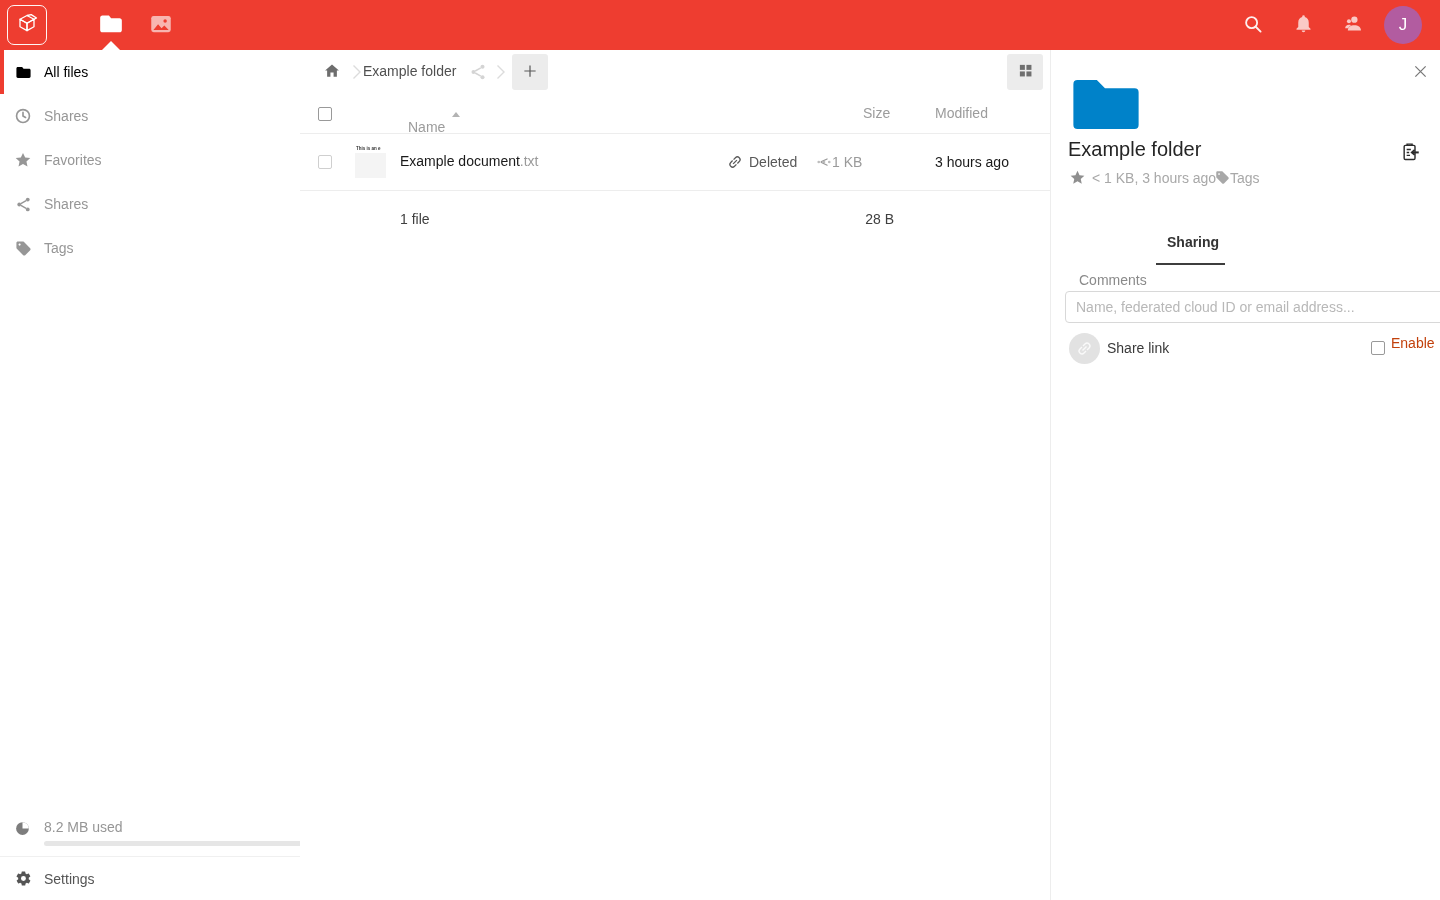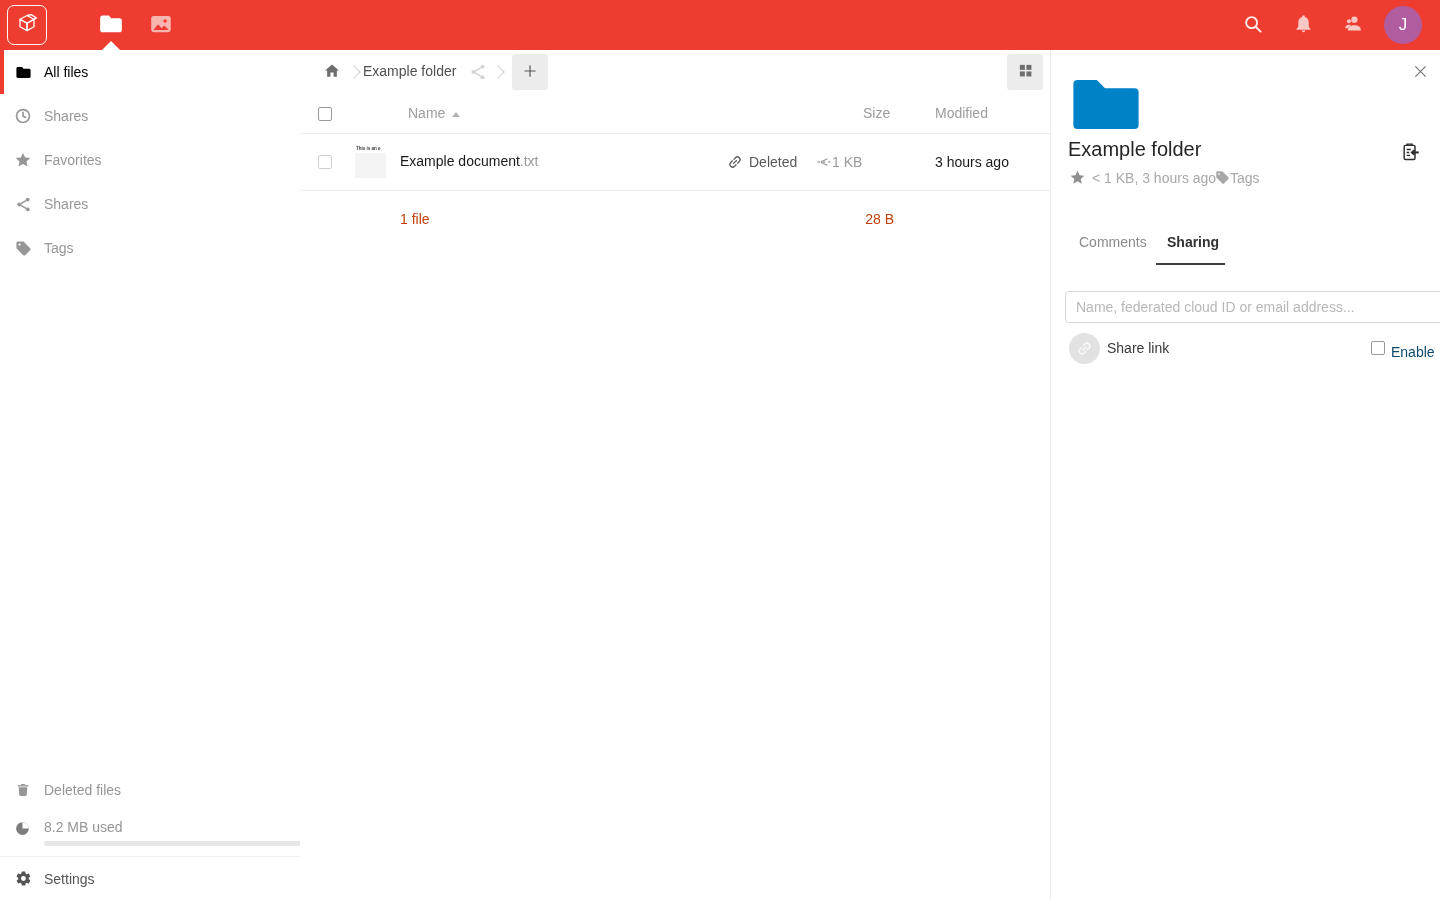--- a/index.html
+++ b/index.html
@@ -42,67 +42,67 @@
   .crumb-share { position:absolute; left:169px; top:13px; width:18px; height:18px; color:#d4d4d4; cursor:pointer; }
   .crumb-sep2 { position:absolute; left:188px; top:10px; color:#dcdcdc; }
   .btn-square { position:absolute; top:4px; width:36px; height:36px; background:#ececec; border-radius:3px; display:flex; align-items:center; justify-content:center; cursor:pointer; }
   .btn-new { left:212px; }
   .btn-grid { left:707px; }
 
   .list-header { position:relative; height:40px; border-bottom:1px solid #ededed; color:#9c9c9c; }
   .cb { width:14px; height:14px; border:1px solid #999; border-radius:2px; background:#fff; cursor:pointer; }
   .cb.light { border-color:#cfcfcf; }
   .lh-cb { position:absolute; left:18px; top:13px; }
-  .lh-name { position:absolute; left:108px; top:11px; cursor:pointer;text-align:right; }
+  .lh-name { position:absolute; left:108px; top:25px; cursor:pointer;text-align:right; }
   .sort-asc { position:absolute; left:152px; top:18px; width:0; height:0; border-left:4px solid transparent; border-right:4px solid transparent; border-bottom:5px solid #b3b3b3; }
   .lh-size { position:absolute; left:563px; top:11px; cursor:pointer; }
   .lh-mod { position:absolute; left:635px; top:11px; cursor:pointer; }
 
   .file-row { position:relative; height:57px; border-bottom:1px solid #ededed; cursor:pointer; }
   .fr-cb { position:absolute; left:18px; top:21px; }
   .thumb { position:absolute; left:55px; top:12px; width:33px; height:33px; background:#fff; overflow:hidden; }
   .thumb .ttext { font-size:4.5px; color:#333; line-height:6px; padding-left:1px; white-space:nowrap; font-weight:bold; }
   .thumb .tbody { width:31px; height:25px; background:#f4f4f4; margin-top:1px; }
   .fr-name { position:absolute; left:100px; top:19px; color:#1a1a1a; }
   .fr-ext { color:#9a9a9a; }
   .fr-sharedicon { position:absolute; left:427px; top:20px; width:16px; height:16px; color:#5b5b5b; }
   .fr-shared { position:absolute; left:449px; top:20px; color:#585858; }
   .fr-dots { position:absolute; left:515px; top:20px; width:18px; height:16px; color:#bdbdbd; }
   .fr-size { position:absolute; left:520px; top:20px; width:86px; text-align:left; color:#9a9a9a; }
   .fr-mod { position:absolute; left:635px; top:20px; color:#1a1a1a; }
 
-  .summary { position:relative; height:60px; color:#c2410c; }
+  .summary { position:relative; height:60px; color:#404040; }
   .sum-files { position:absolute; left:100px; top:20px; }
   .sum-size { position:absolute; left:520px; top:20px; width:74px; text-align:right; }
 
   
   .details { position:absolute; left:1050px; top:50px; width:390px; height:850px; background:#fff; border-left:1px solid #ededed; }
   .close-btn { position:absolute; left:358px; top:12px; width:22px; height:22px; display:flex; align-items:center; justify-content:center; cursor:pointer; color:#787878; }
   .d-folder { position:absolute; left:22px; top:26px; }
   .d-title { position:absolute; left:17px; top:88px; font-size:20px; color:#252525; }
   .d-clip { position:absolute; left:349px; top:92px; width:20px; height:20px; color:#2b2b2b; cursor:pointer; }
   .d-meta { position:absolute; left:18px; top:119px; height:18px; }
   .d-star { position:absolute; left:0; top:0; width:17px; height:17px; color:#8f8f8f; cursor:pointer; }
   .d-metatext { position:absolute; left:23px; top:1px; color:#a8a8a8; white-space:nowrap; }
   .d-tagicon { position:absolute; left:146px; top:1px; width:15px; height:15px; color:#a8a8a8; }
   .d-tags { position:absolute; left:161px; top:1px; color:#a8a8a8; cursor:pointer; }
   .tabs { position:absolute; left:0; top:184px; width:100%; }
   .tab { position:absolute; top:0; color:#8a8a8a; cursor:pointer; }
-  .tab-comments { left:28px; }
+  .tab-comments { left:28px;margin-top:38px; }
   .tab-sharing { left:116px; color:#333; font-weight:bold; }
   .tab-underline { position:absolute; left:105px; top:29px; width:69px; height:1.5px; background:#3d3d3d; }
   .share-input-wrap { position:absolute; left:14px; top:241px; width:425px; height:32px; }
   .share-input { width:100%; height:100%; border:1px solid #d8d8d8; border-radius:4px; padding:0 34px 0 10px; font-family:inherit; font-size:14px; color:#333; outline:none; }
   .share-input::placeholder { color:#b8b8b8; }
   .input-arrow { position:absolute; right:7px; top:6px; width:20px; height:20px; color:#555; cursor:pointer; }
   .sharelink-row { position:absolute; left:18px; top:283px; width:356px; height:32px; }
   .sl-circle { position:absolute; left:0; top:0; width:31px; height:31px; border-radius:50%; background:#e2e2e2; display:flex; align-items:center; justify-content:center; color:#fafafa; }
   .sl-label { position:absolute; left:38px; top:7px; color:#3a3a3a; }
   .sl-cb { position:absolute; left:302px; top:8px; }
-  .sl-enable { position:absolute; left:322px; top:11px; color:#0c4a6e; }
+  .sl-enable { position:absolute; left:322px; top:2px; color:#c2410c; }
   .rot45 { transform:rotate(-45deg); display:flex; }
 </style>
 </head>
 <body>
 
 <div class="stage">
 
   <div class="topbar">
     <div class="logo-btn">
       <span>
@@ -202,30 +202,20 @@
     </div>
     <div class="nav-item">
       <span class="nicon">
         <svg width="17" height="17" viewBox="0 0 24 24" fill="currentColor">
             <path d="M21.4 11.6l-9-9C12 2.2 11.5 2 11 2H4c-1.1 0-2 .9-2 2v7c0 .5.2 1 .6 1.4l9 9c.8.8 2 .8 2.8 0l7-7c.8-.8.8-2 0-2.8zM6.5 8C5.7 8 5 7.3 5 6.5S5.7 5 6.5 5 8 5.7 8 6.5 7.3 8 6.5 8z"></path>
           </svg>
       </span>
       <span class="nlabel">Tags</span>
     </div>
 
-    <div class="nav-item nav-deleted">
-      <span class="nicon">
-        <svg width="16" height="16" viewBox="0 0 24 24" fill="currentColor">
-            <path d="M5.5 8h13l-.9 11.2c-.1 1.1-1 1.8-2 1.8H8.4c-1 0-1.9-.7-2-1.8z"></path>
-            <path d="M4 4.8h16v2H4z"></path>
-            <path d="M9.2 3h5.6v2H9.2z"></path>
-          </svg>
-      </span>
-      <span class="nlabel">Deleted files</span>
-    </div>
 
     <div class="quota">
       <span class="nicon">
         <svg width="17" height="17" viewBox="0 0 24 24">
             <circle cx="12" cy="12" r="9" fill="currentColor"></circle>
             <path d="M12 3a9 9 0 0 1 9 9h-9z" fill="#fff"></path>
           </svg>
       </span>
       <span class="qlabel">8.2 MB used</span>
       <div class="qbar"></div>

